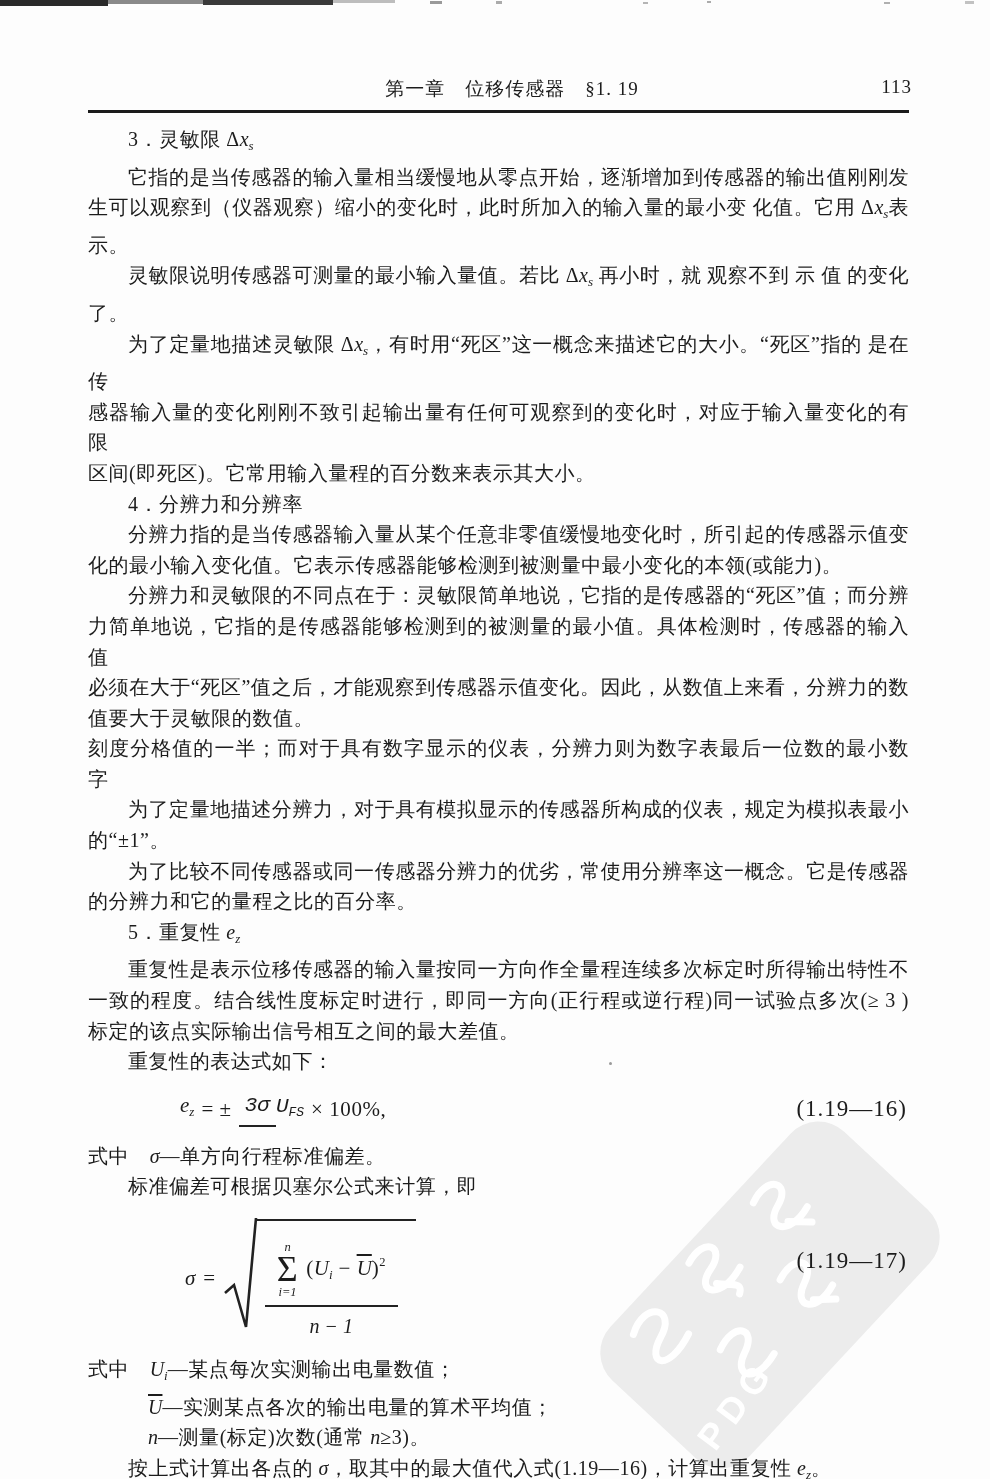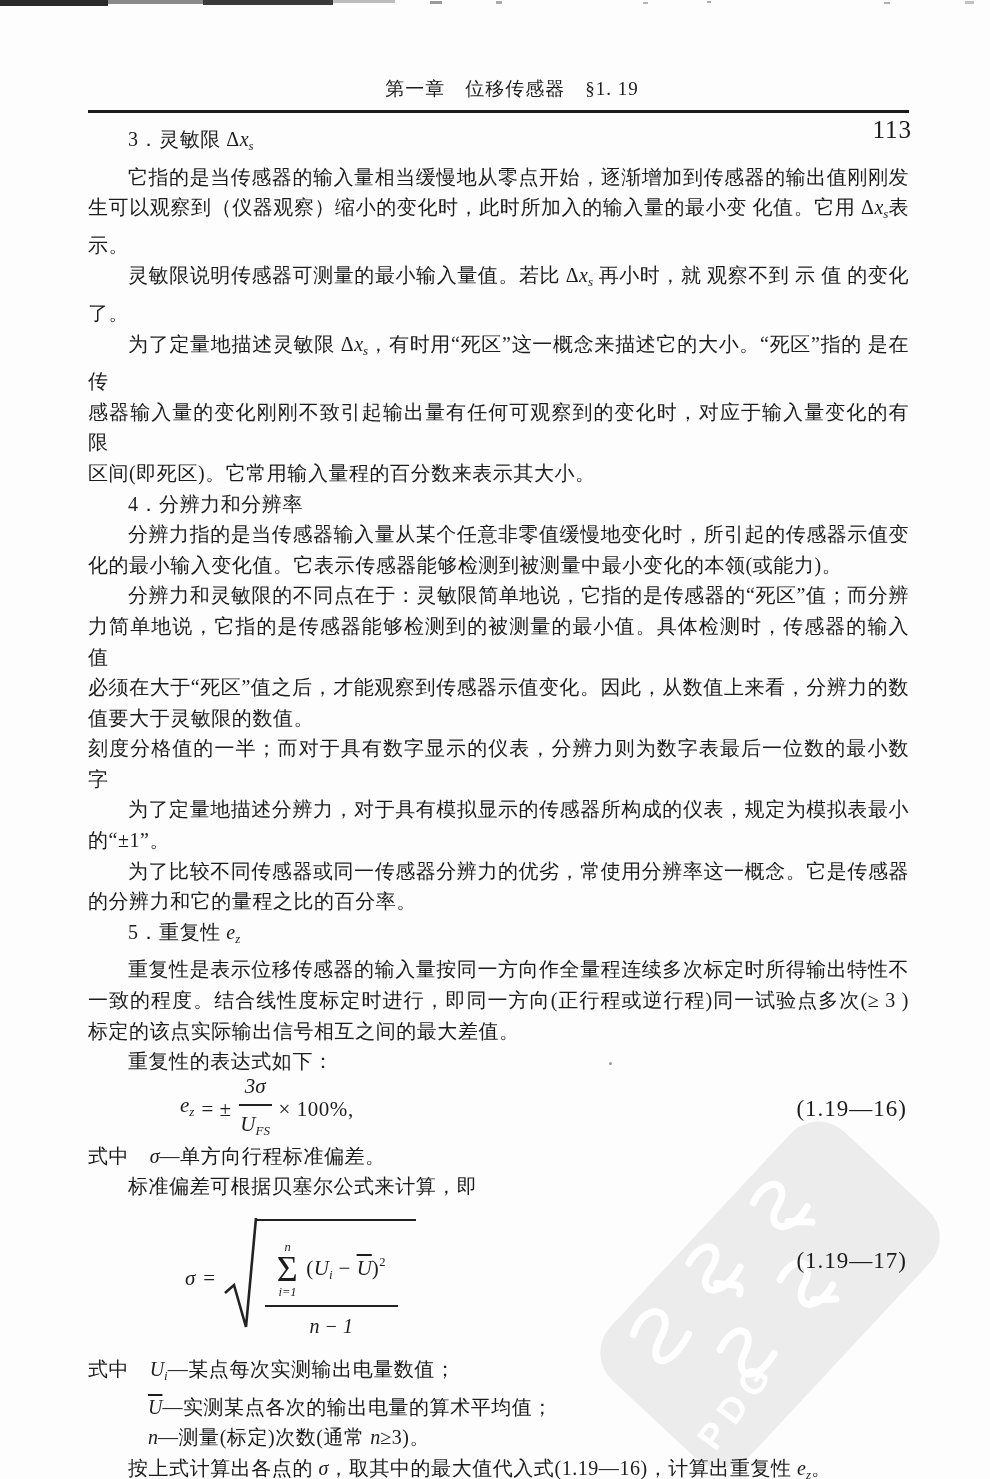--- a/index.html
+++ b/index.html
@@ -13,38 +13,38 @@
     color:#1c1c1c;
   }
   
   .art{position:absolute;}
   
   .header{
     position:absolute;left:0;top:76px;width:100%;height:26px;
     font-size:19px;letter-spacing:1px;padding-left:17px;
   }
   .header .title{display:block;text-align:center;}
-  .header .pageno{position:absolute;right:95px;top:0;font-size:25px;letter-spacing:1px;margin-top:40px;}
+  .header .pageno{position:absolute;right:95px;top:0;font-size:19px;letter-spacing:1px;}
   .rule{position:absolute;left:88px;top:110px;width:821px;height:3px;background:#1b1b1b;}
   
   .body{
     position:absolute;left:88px;top:124px;width:821px;z-index:2;
     font-size:20px;line-height:30.6px;letter-spacing:0.55px;
   }
   .line{white-space:nowrap;}
   .line.just{text-align:justify;text-align-last:justify;white-space:normal;}
   .it{font-style:italic;letter-spacing:0;}
   .sb{font-size:13px;vertical-align:-4px;letter-spacing:0;}
   .ov{text-decoration:overline;}
   
   .fblock{position:relative;display:flex;align-items:center;}
   .fblock .eqlabel{position:absolute;right:2px;font-size:23px;letter-spacing:1px;}
   .f1{height:64px;}
   .f1 .fwrap{display:flex;align-items:center;margin-left:92px;font-size:21px;gap:7px;}
-  .frac{display:inline-flex;flex-direction:column;align-items:center;vertical-align:middle;}
+  .frac{display:inline-flex;align-items:center;vertical-align:middle;font-family:Liberation Mono, monospace;}
   .frac .num{padding:0 6px 3px 6px;border-bottom:2px solid #222;}
   .frac .den{padding-top:3px;}
   .f2{height:152px;}
   .f2 .fwrap{display:flex;align-items:center;margin-left:97px;font-size:21px;gap:8px;}
   .sqrt{display:flex;align-items:flex-start;}
   .sqrt svg{display:block;}
   .sqrt-body{border-top:2.5px solid #222;margin-left:-3px;margin-top:4px;padding:8px 18px 0 10px;}
   .frac2{display:inline-flex;flex-direction:column;align-items:center;}
   .f2num{display:flex;align-items:center;gap:8px;padding:0 12px 6px 12px;border-bottom:2px solid #222;}
   .f2den{padding-top:4px;font-size:20px;text-align:center;}

